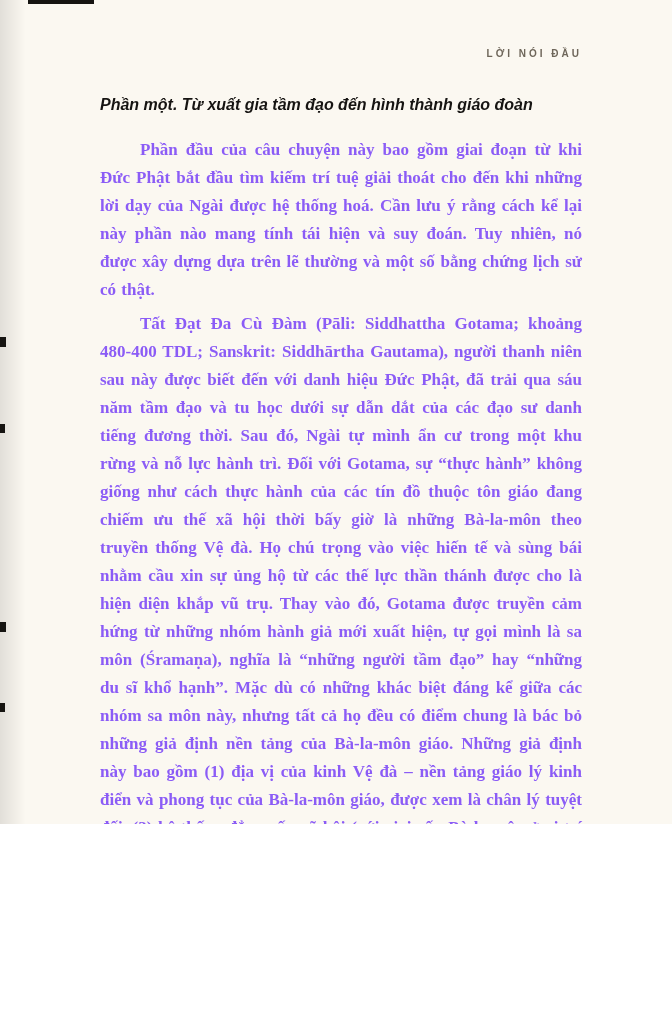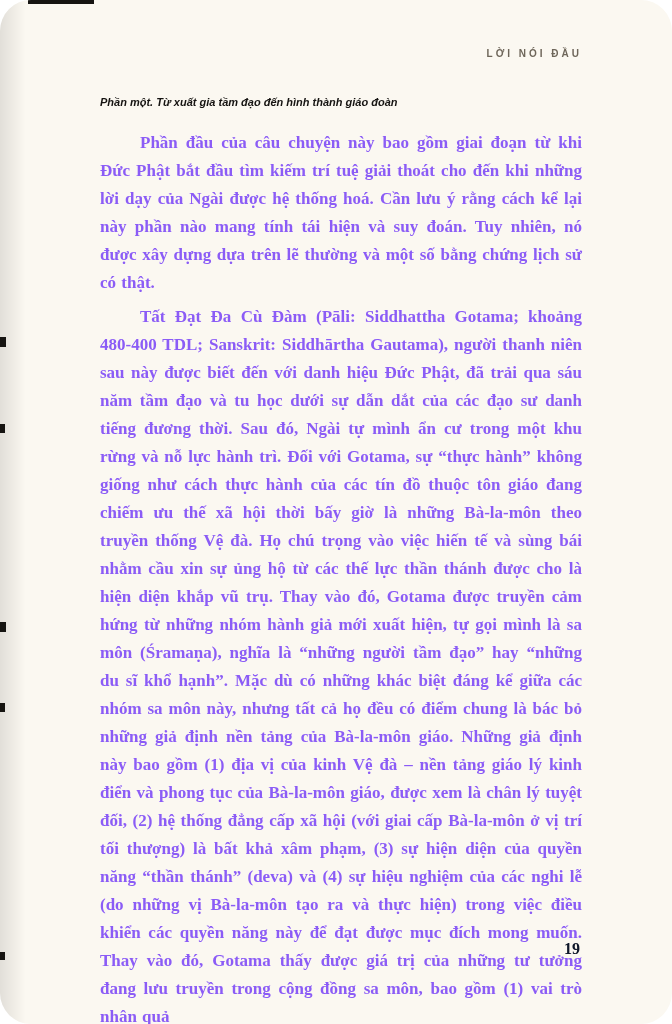--- a/index.html
+++ b/index.html
@@ -1,25 +1,24 @@
 <!DOCTYPE html>
 <html><head>
 <meta charset="utf-8">
 <style>
   html, body { margin: 0; padding: 0; }
   .page {
     position: relative;
     width: 672px;
-    height: 1024px;
+    height: 824px;
     background: #fbf8f1;
     font-family: "Liberation Serif", serif;
     color: #1c1a17;
     overflow: hidden;
     box-sizing: border-box;
-    border-radius: 31px;
   }
   
   .page::before {
     content: "";
     position: absolute;
     left: 0; top: 0; bottom: 0;
     width: 26px;
     background: linear-gradient(to right, rgba(0,0,0,0.10), rgba(0,0,0,0));
     pointer-events: none;
   }
@@ -33,21 +32,21 @@
     text-align: right;
     font-family: "Liberation Sans", sans-serif;
     font-size: 10px;
     font-weight: 600;
     letter-spacing: 3px;
     color: #6e665a;
     margin: 0 0 36px 0;
   }
   .section-heading {
     font-family: "Liberation Sans", sans-serif;
-    font-size: 11px;
+    font-size: 16px;
     font-weight: 700;
     font-style: italic;
     color: #161412;
     margin: 0 0 20px 0;
     line-height: 1.3;
   }
   p.body-text {
     font-size: 17px;
     line-height: 28px;
     text-align: justify;

